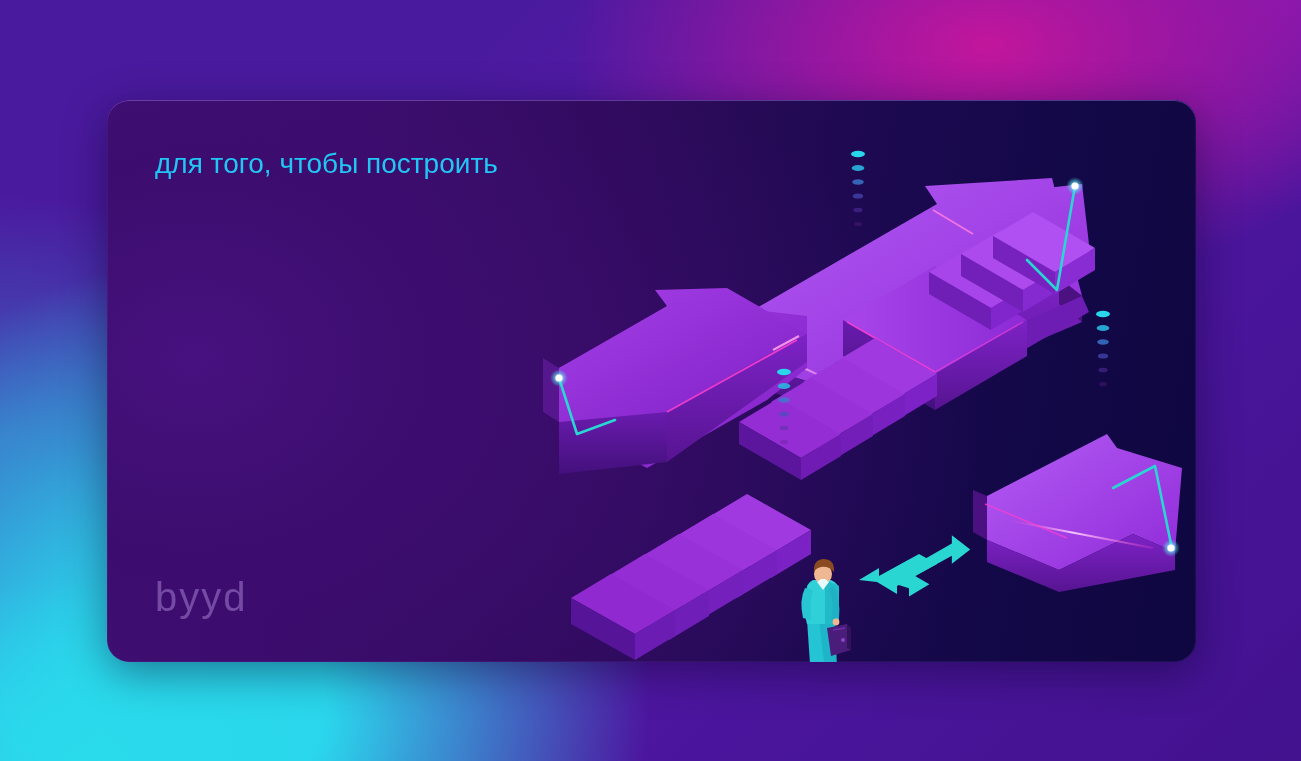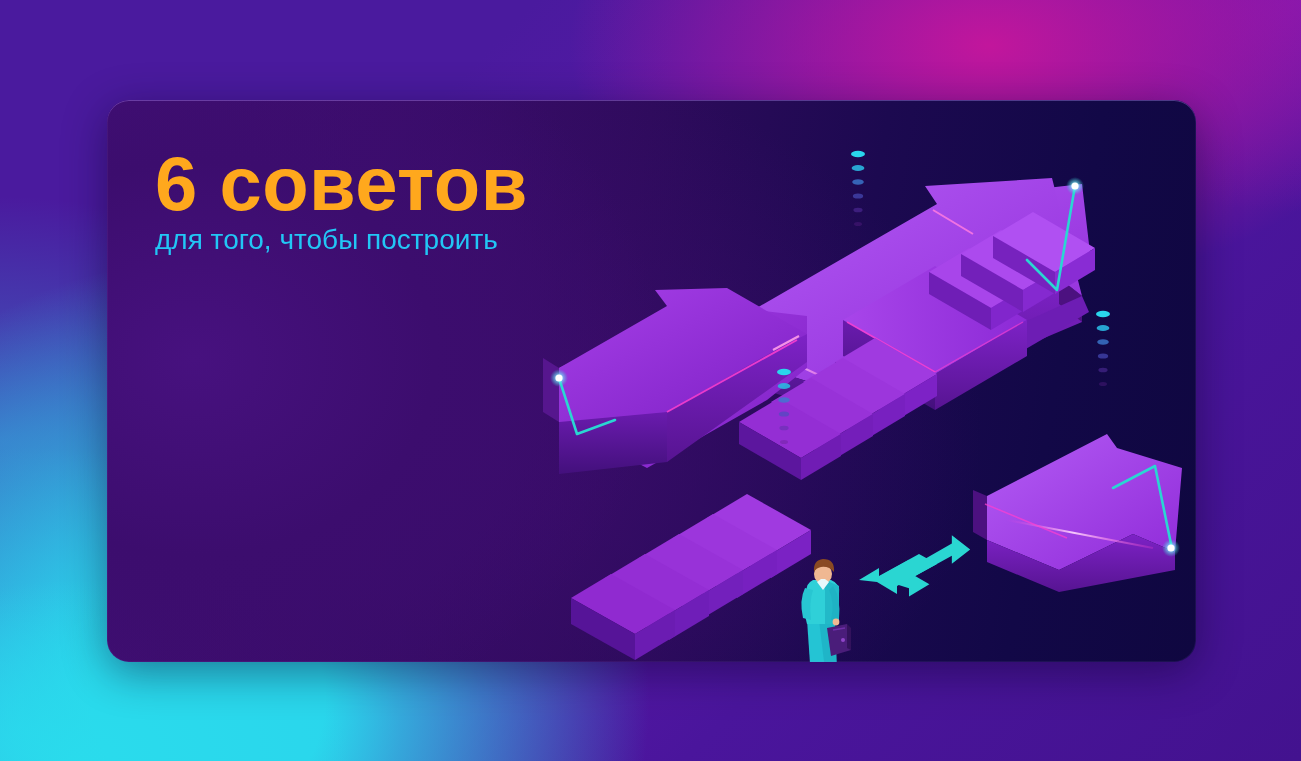--- a/index.html
+++ b/index.html
@@ -312,21 +312,21 @@
               <ellipse cx="996" cy="270" rx="4.6" ry="2.3"></ellipse>
             </g>
           <g fill="#62228e" opacity=".36">
               <ellipse cx="996" cy="284" rx="4" ry="2"></ellipse>
             </g>
         </g>
       </svg>
     </div>
 
     <div class="textblock">
-      <div class="headline">6 советов</div>
       <div class="subline">
         <span>для того, чтобы построить</span>
       </div>
     </div>
 
+    <div class="logo">byyd</div>
 
   </div>
 </div>
 
 </body></html>

